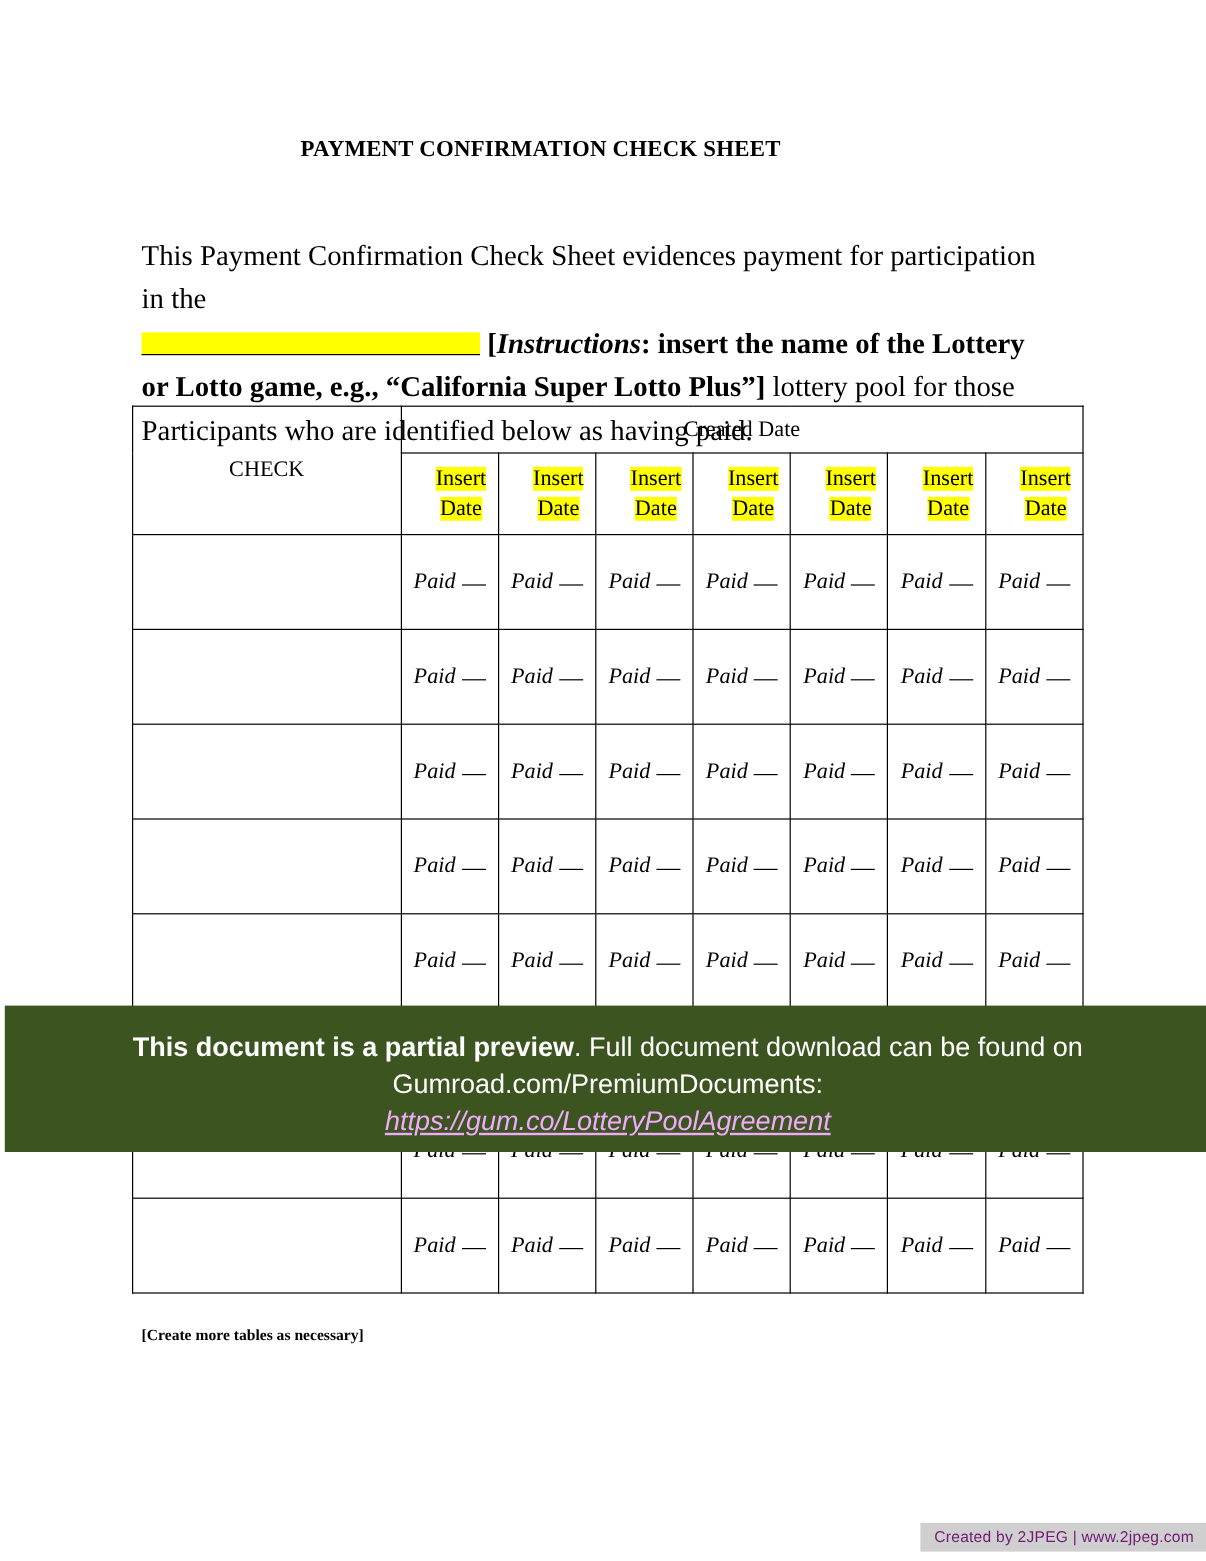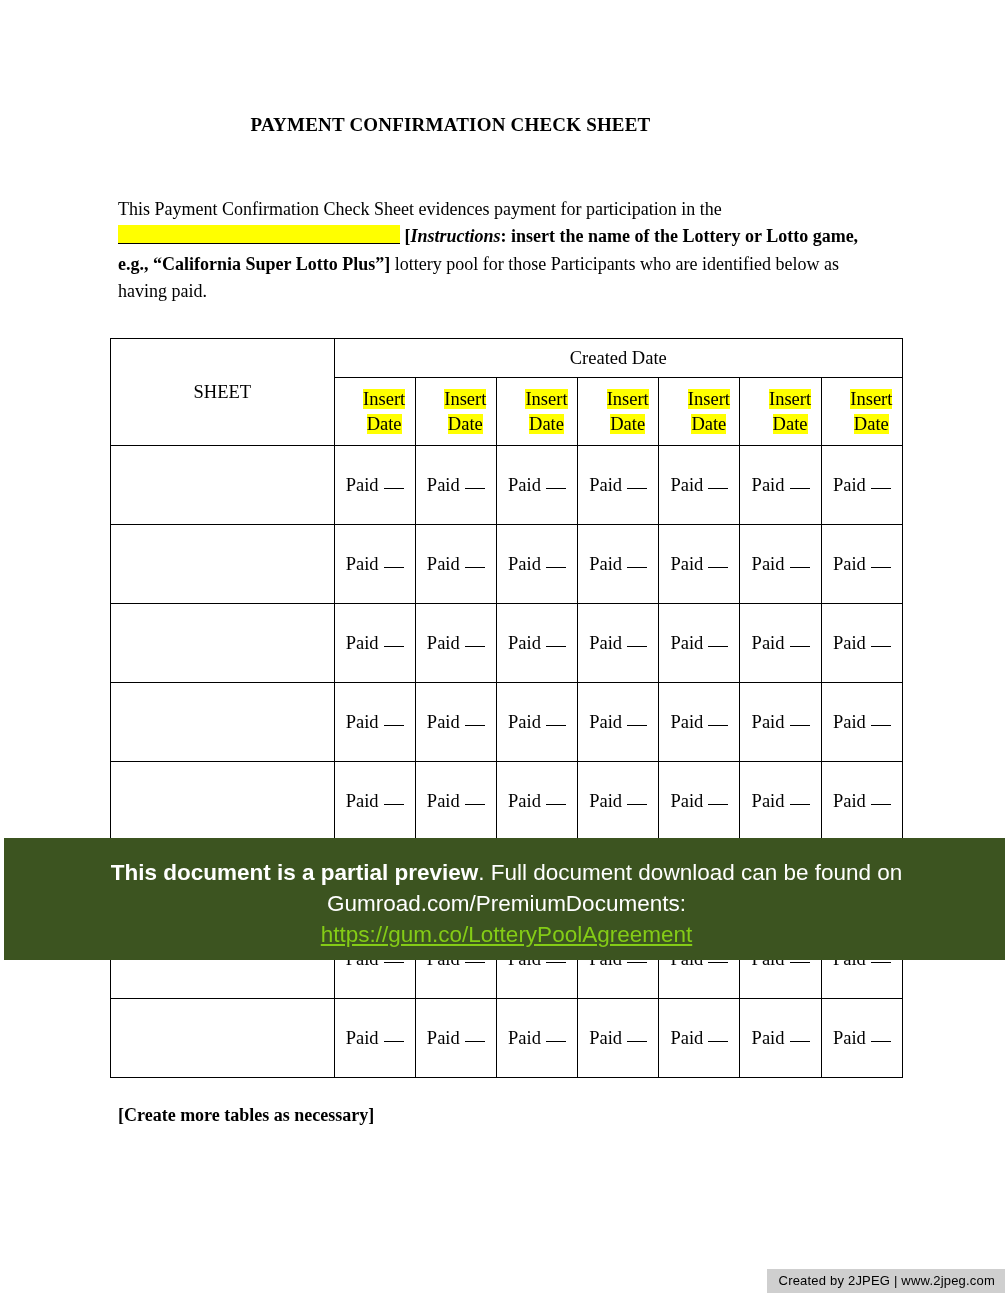--- a/index.html
+++ b/index.html
@@ -33,21 +33,21 @@
     font-weight: bold;
     font-size: 19px;
     letter-spacing: 0.2px;
   }
 
   .intro {
     position: absolute;
     left: 118px;
     top: 196px;
     width: 760px;
-    font-size: 18px;
+    font-size: 24px;
     line-height: 1.52;
   }
   .intro b { font-weight: bold; }
   .intro i { font-style: italic; margin-top: 32px; }
 
   .blank-fill {
     display: inline-block;
     width: 282px;
     background: #ffff00;
     border-bottom: 1.5px solid #000;
@@ -95,35 +95,36 @@
     box-decoration-break: clone;
     margin-left: 19px;
     -webkit-box-decoration-break: clone;
   }
   .body-row td {
     height: 78px;
   }
   .paid-cell {
     font-size: 18.5px;
     white-space: nowrap;
+    font-style: italic;
   }
   .paid-cell .u {
     display: inline-block;
     width: 20px;
     border-bottom: 1px solid #000;
     margin-left: 5px;
     vertical-align: 2px;
     height: 13px;
   }
 
   .footer-note {
     position: absolute;
     left: 118px;
     top: 1105px;
-    font-size: 18px;
+    font-size: 13px;
     font-weight: bold;
   }
 
   
   .banner {
     position: absolute;
     left: 4px;
     top: 838px;
     width: 1005px;
     height: 122px;
@@ -132,30 +133,31 @@
     font-family: "Liberation Sans", sans-serif;
     font-size: 22.5px;
     line-height: 1.38;
     text-align: center;
     box-sizing: border-box;
     padding-top: 19px;
   }
   .banner b { font-weight: bold; }
   .banner .lnk {
     text-decoration: underline;
-    color: #84cc16;
+    color: #f0abfc;
+    font-style: italic;
   }
 
   
   .watermark {
     position: absolute;
     right: 0;
     bottom: 8px;
     background: #cfcfcf;
-    color: #000000;
+    color: #701a75;
     font-family: "Liberation Sans", sans-serif;
     font-size: 13px;
     padding: 4px 10px 5px 12px;
     letter-spacing: 0.2px;
   }
 </style>
 </head>
 <body>
 
 <div class="page">
@@ -175,21 +177,21 @@
       <col class="col-date">
         <col class="col-date">
         <col class="col-date">
         <col class="col-date">
       <col class="col-date">
         <col class="col-date">
         <col class="col-date">
     </colgroup>
     <tbody>
       <tr>
-        <td class="hdr-name" rowspan="2">SHEET</td>
+        <td class="hdr-name" rowspan="2">CHECK</td>
         <td class="hdr-drawing" colspan="7">Created Date</td>
       </tr>
       <tr>
         <td class="hdr-insert"><span class="hl">Insert Date</span></td>
         <td class="hdr-insert"><span class="hl">Insert Date</span></td>
         <td class="hdr-insert"><span class="hl">Insert Date</span></td>
         <td class="hdr-insert"><span class="hl">Insert Date</span></td>
         <td class="hdr-insert"><span class="hl">Insert Date</span></td>
         <td class="hdr-insert"><span class="hl">Insert Date</span></td>
         <td class="hdr-insert"><span class="hl">Insert Date</span></td>

